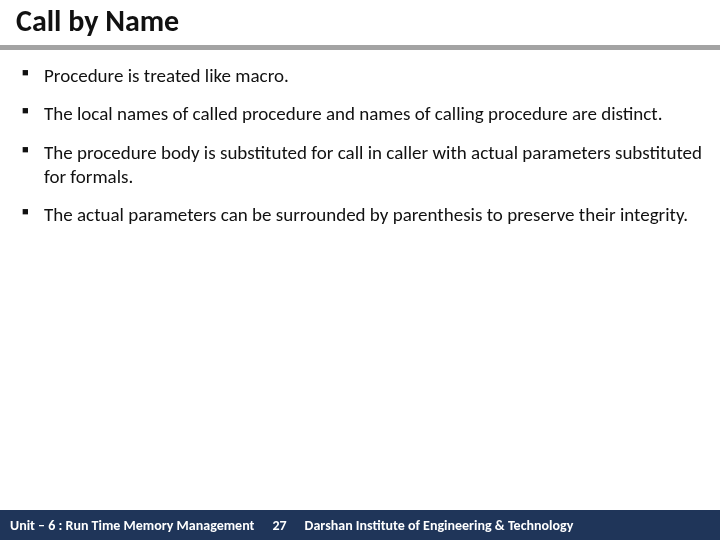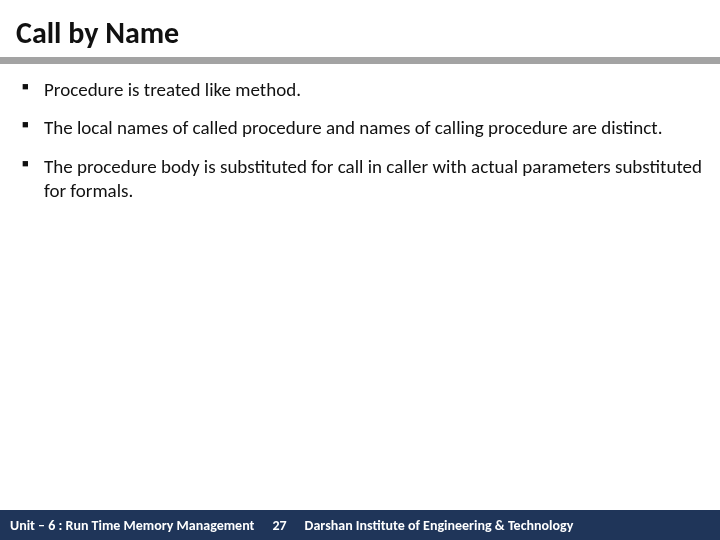--- a/index.html
+++ b/index.html
@@ -1,40 +1,41 @@
 <!DOCTYPE html>
 <html><head>
 <meta charset="utf-8">
 <style>
   * { margin: 0; padding: 0; box-sizing: border-box; }
   html, body { width: 720px; height: 540px; font-family: Calibri, "Segoe UI", Arial, sans-serif; background: #fff; color: #000; }
   .slide { position: relative; width: 720px; height: 540px; overflow: hidden; }
-  .title-wrap { padding: 14px 16px 6px 16px; border-bottom: 7px solid #a3a3a3; }
+  .title-wrap { padding: 2px 16px 6px 16px; border-bottom: 5px solid #a3a3a3; }
   .title { font-size: 30px; font-weight: 700; color: #111; }
   .content { padding: 14px 18px 0 18px; }
   ul.points { list-style: none; }
   ul.points > li { position: relative; padding: 0 0 14px 26px; font-size: 19px; line-height: 1.28; color: #111; text-align: justify; }
   ul.points > li::before { content: "■"; position: absolute; left: 4px; top: 2px; font-size: 11px; color: #111; }
   .footer { position: absolute; left: 0; right: 0; bottom: 0; height: 30px; background: #1f3559; color: #fff; display: flex; align-items: center; font-size: 14px; font-weight: 600; padding: 0 10px; }
   .footer .unit { white-space: nowrap; }
   .footer .page { margin: 0 18px; text-align: center; }
   .footer .inst { white-space: nowrap; }
 </style>
 </head>
 <body>
 
 <div class="slide">
   <div class="title-wrap">
     <h1 class="title">Call by Name</h1>
   </div>
   <div class="content">
     <ul class="points">
-      <li>Procedure is treated like method.</li>
+      <li>Procedure is treated like macro.</li>
       <li>The local names of called procedure and names of calling procedure are distinct.</li>
       <li>The procedure body is substituted for call in caller with actual parameters substituted for formals.</li>
+      <li>The actual parameters can be surrounded by parenthesis to preserve their integrity.</li>
     </ul>
   </div>
   <div class="footer">
     <span class="unit">Unit – 6 : Run Time Memory Management</span>
     <span class="page">27</span>
     <span class="inst">Darshan Institute of Engineering &amp; Technology</span>
   </div>
 </div>
 
 </body></html>

